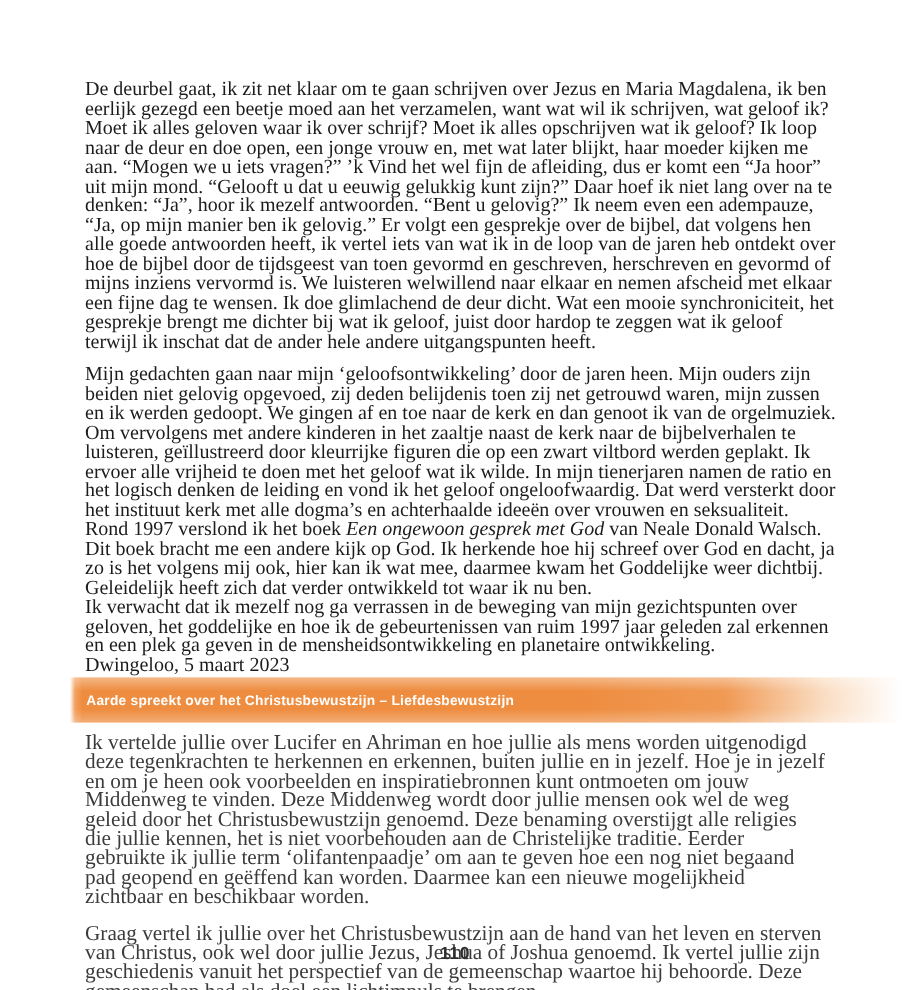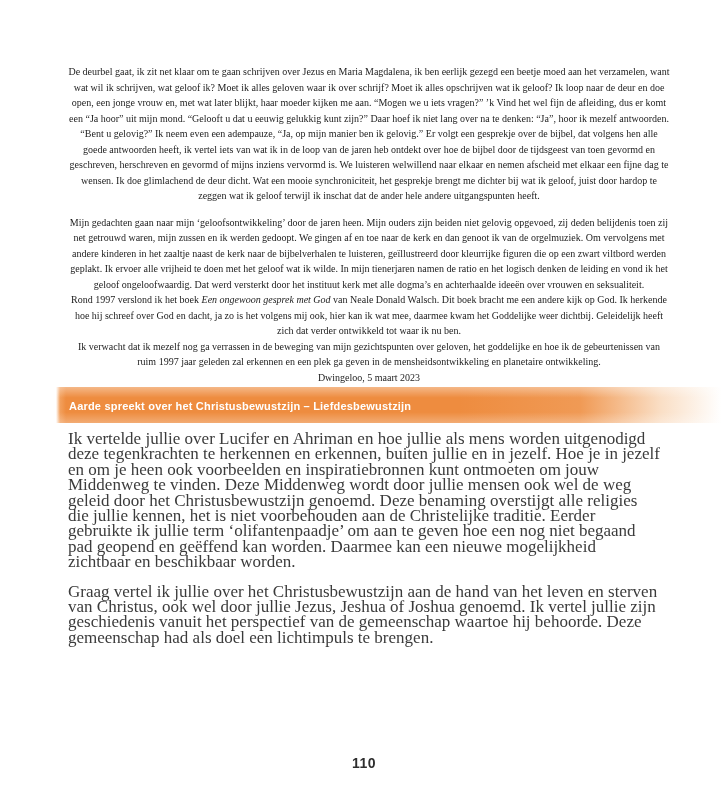--- a/index.html
+++ b/index.html
@@ -12,25 +12,25 @@
     width: 728px;
     height: 792px;
     background: #ffffff;
     overflow: hidden;
     box-sizing: border-box;
     padding: 64px 58px 0 68px;
   }
   
   .intro {
     font-family: "Liberation Serif", serif;
-    font-size: 10px;
+    font-size: 16px;
     line-height: 15.5px;
     color: #1c1c1c;
     width: 602px;
-    text-align: center;
+    text-align: left;
   }
   .intro p { margin: 0; }
   .intro .para-first { margin-bottom: 11px; }
   .intro .dateline { }
   .intro .book-title { font-style: italic; }
   
   .banner {
     margin: 2px 0 0 -12px;
     margin-right: -58px;
     height: 36px;

